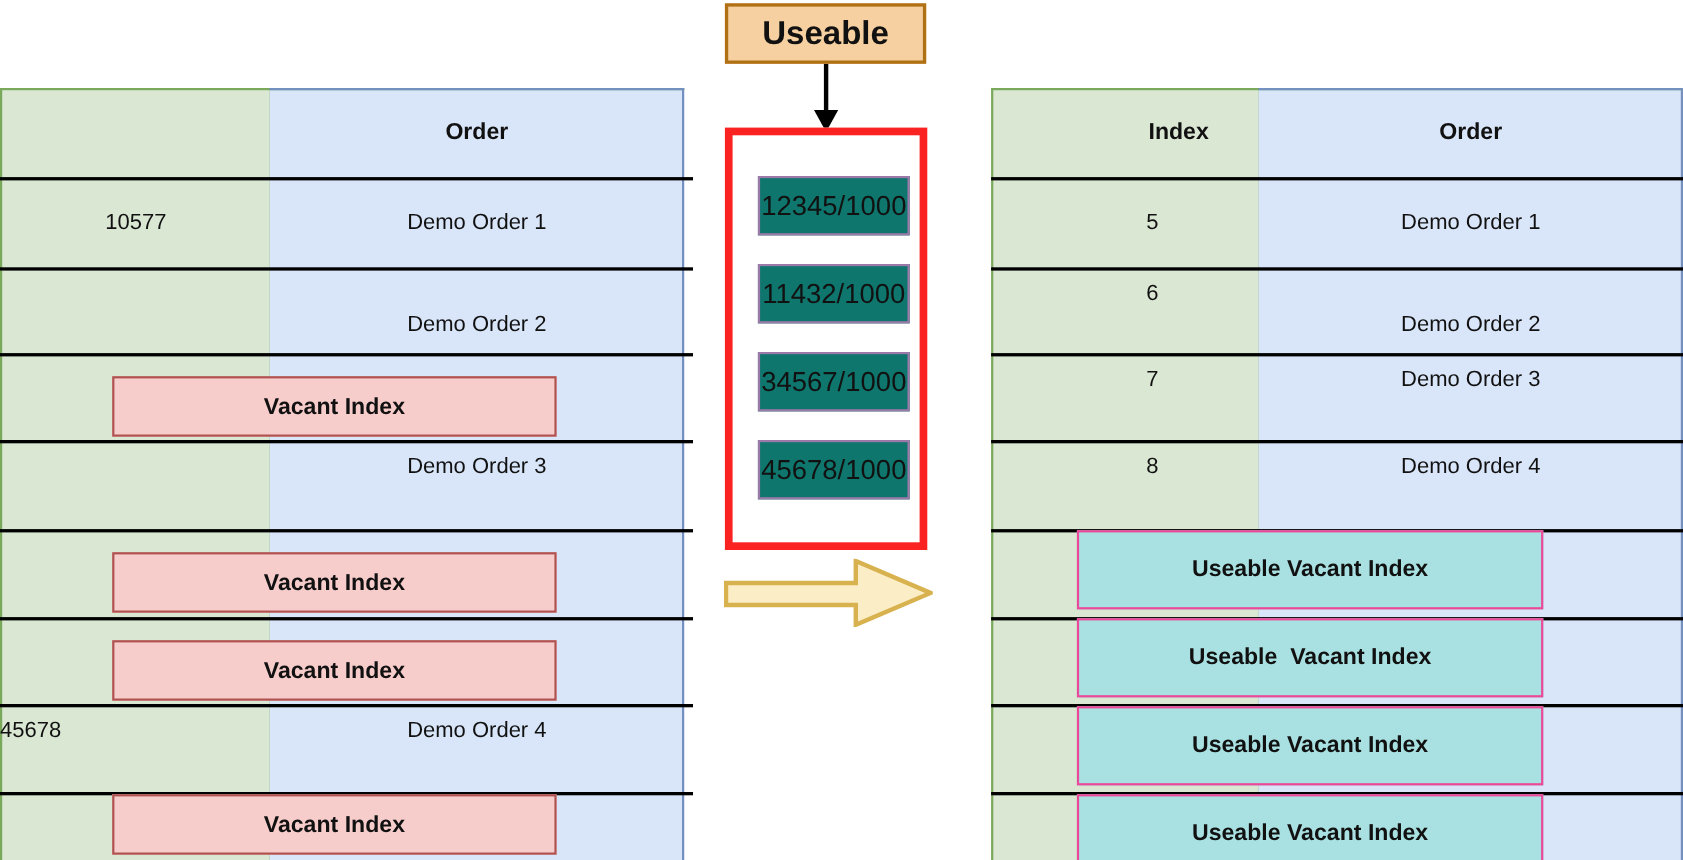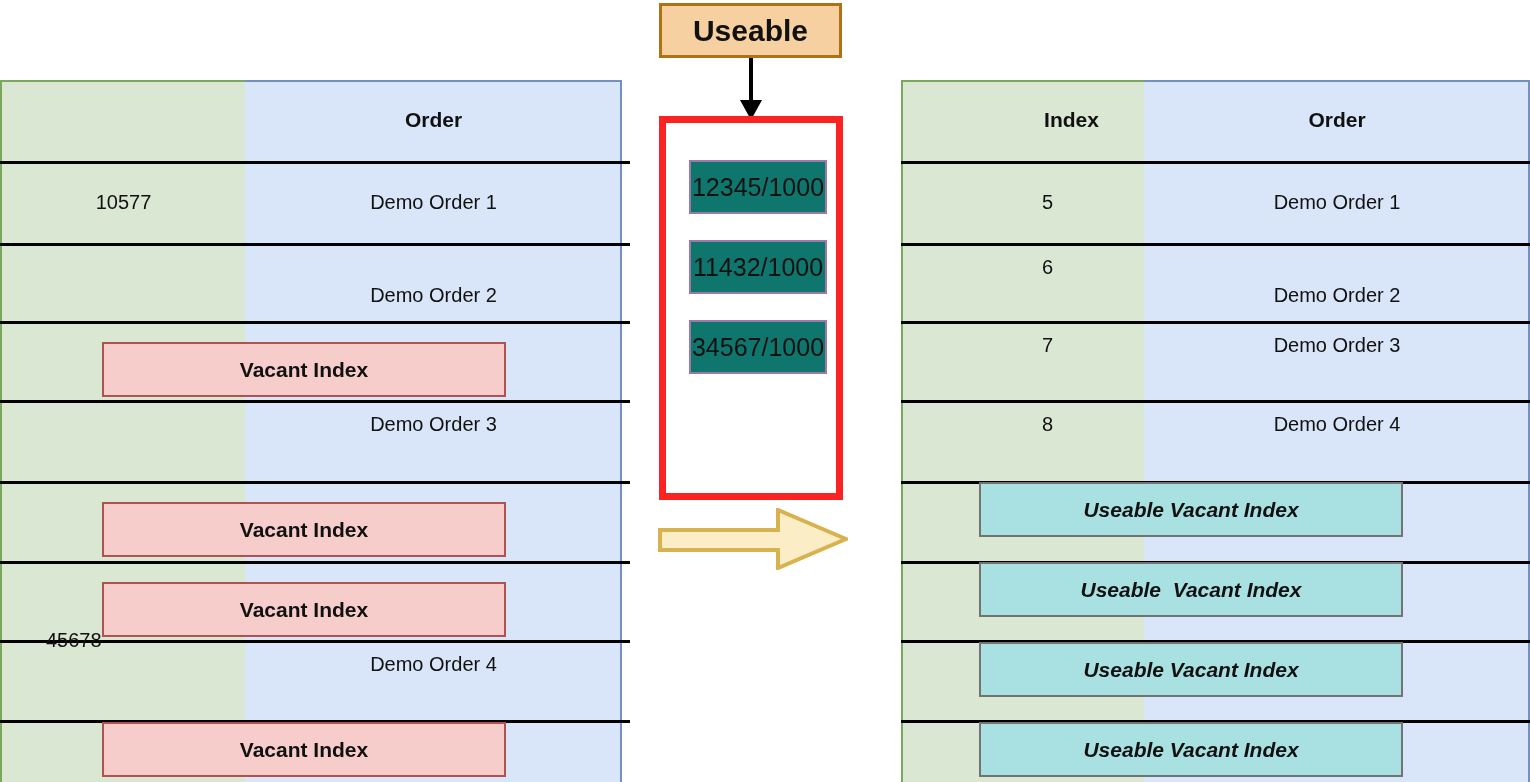--- a/index.html
+++ b/index.html
@@ -104,25 +104,24 @@
   .callout.vacant {
     background: #f6cdcb;
     border: 2px solid #b05350;
     left: 82px;
     width: 404px;
     height: 55px;
     margin-left: 20px;
   }
   .callout.useable {
     background: #a9e1e2;
-    border: 2px solid #737373;
+    border: 2px solid #ec4899;
     left: 78px;
     width: 424px;
-    height: 55px;
-    font-style: italic;
+    height: 72px;
   }
 
   
   #hashing-box {
     position: absolute;
     left: 659px;
     top: 3px;
     width: 183px;
     height: 55px;
     background: #f6d0a0;
@@ -198,39 +197,40 @@
   <div class="cell value body-txt" style="top:190px;height:51px;">Demo Order 2</div>
 
   <div class="callout vacant" style="top:262px;">Vacant Index</div>
 
   <div class="cell value body-txt" style="top:320px;height:48px;">Demo Order 3</div>
 
   <div class="callout vacant" style="top:422px;">Vacant Index</div>
 
   <div class="callout vacant" style="top:502px;">Vacant Index</div>
 
-  <div class="cell key body-txt" style="top:536px;height:48px;justify-content:flex-start;padding-left:46px;">45678</div>
+  <div class="cell key body-txt" style="top:560px;height:48px;justify-content:flex-start;">45678</div>
   <div class="cell value body-txt" style="top:560px;height:48px;">Demo Order 4</div>
 
   <div class="callout vacant" style="top:642px;">Vacant Index</div>
 </div>
 
 <div id="hashing-box">
   <span>Useable</span>
 </div>
 
 <svg id="hash-arrow" viewBox="0 0 30 62">
   <line x1="15" y1="0" x2="15" y2="46" stroke="#000000" stroke-width="4"></line>
   <polygon points="4,42 26,42 15,62" fill="#000000"></polygon>
 </svg>
 
 <div id="red-box">
   <div class="hash-item" style="top:37px;">12345/1000</div>
   <div class="hash-item" style="top:117px;">11432/1000</div>
   <div class="hash-item" style="top:197px;">34567/1000</div>
+  <div class="hash-item" style="top:277px;">45678/1000</div>
 </div>
 
 <svg id="big-arrow" viewBox="0 0 190 62">
   <polygon points="2,22 120,22 120,2 188,31 120,60 120,42 2,42" fill="#fbedc6" stroke="#d8b24e" stroke-width="4" stroke-linejoin="miter"></polygon>
 </svg>
 
 <div class="table tbl-right">
   <div class="col-key"></div>
   <div class="col-val"></div>
   <div class="col-key-top"></div>

